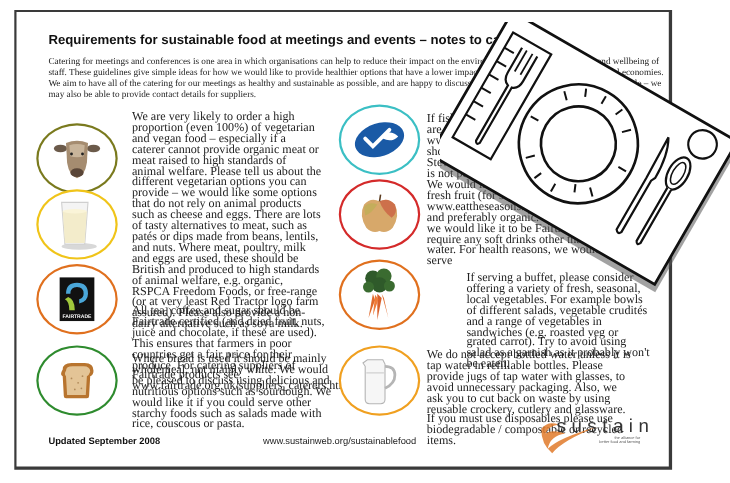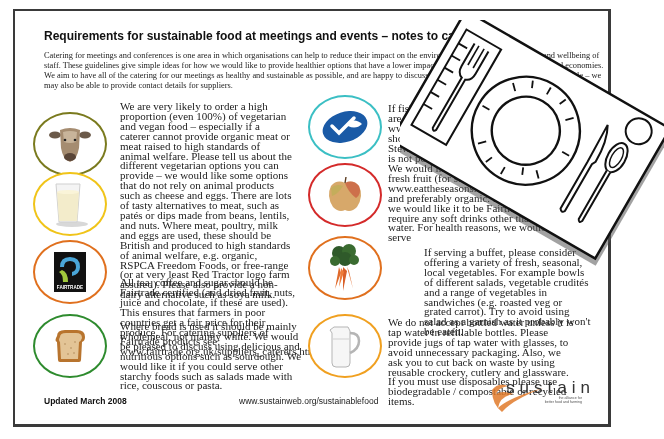--- a/index.html
+++ b/index.html
@@ -148,21 +148,21 @@
   <div>fresh fruit (for seasonality</div>
   <div>www.eattheseasons.co.uk) – pre</div>
   <div>and preferably organic. If imported</div>
   <div>we would like it to be Fairtrade certified.</div>
   <div>require any soft drinks other than fruit juice a</div>
   <div>water. For health reasons, we would prefer to serve</div>
 </div>
 <div class="block" style="left:388px; top:248px; width:168px;margin-left:36px;">If serving a buffet, please consider offering a variety of fresh, seasonal, local vegetables. For example bowls of different salads, vegetable crudités and a range of vegetables in sandwiches (e.g. roasted veg or grated carrot). Try to avoid using salad as a garnish as it probably won't be eaten.</div>
 <div class="block" style="left:388px; top:318px; width:186px;">We do not accept bottled water unless it is tap water in refillable bottles. Please provide jugs of tap water with glasses, to avoid unnecessary packaging. Also, we ask you to cut back on waste by using reusable crockery, cutlery and glassware. If you must use disposables please use biodegradable / compostable or recycled items.</div>
 
-<div class="footer-left">Updated March 2008</div>
+<div class="footer-left">Updated September 2008</div>
 <div class="footer-mid">www.sustainweb.org/sustainablefood</div>
 
 <div class="sustain">
   <svg width="60" height="38" viewBox="0 0 60 38" style="position:absolute; left:0; top:0;">
     <path d="M4 12 Q10 4 20 8 Q10 10 8 16 Q14 12 26 16 Q12 18 10 30 Q20 20 55 10 Q24 22 14 34 Q4 26 4 12 Z" fill="#e07a2a" opacity="0.85"></path>
   </svg>
   <div class="sustain-word">sustain</div>
   <div class="sustain-tag">
     <div>the alliance for</div>
     <div>better food and farming</div>

